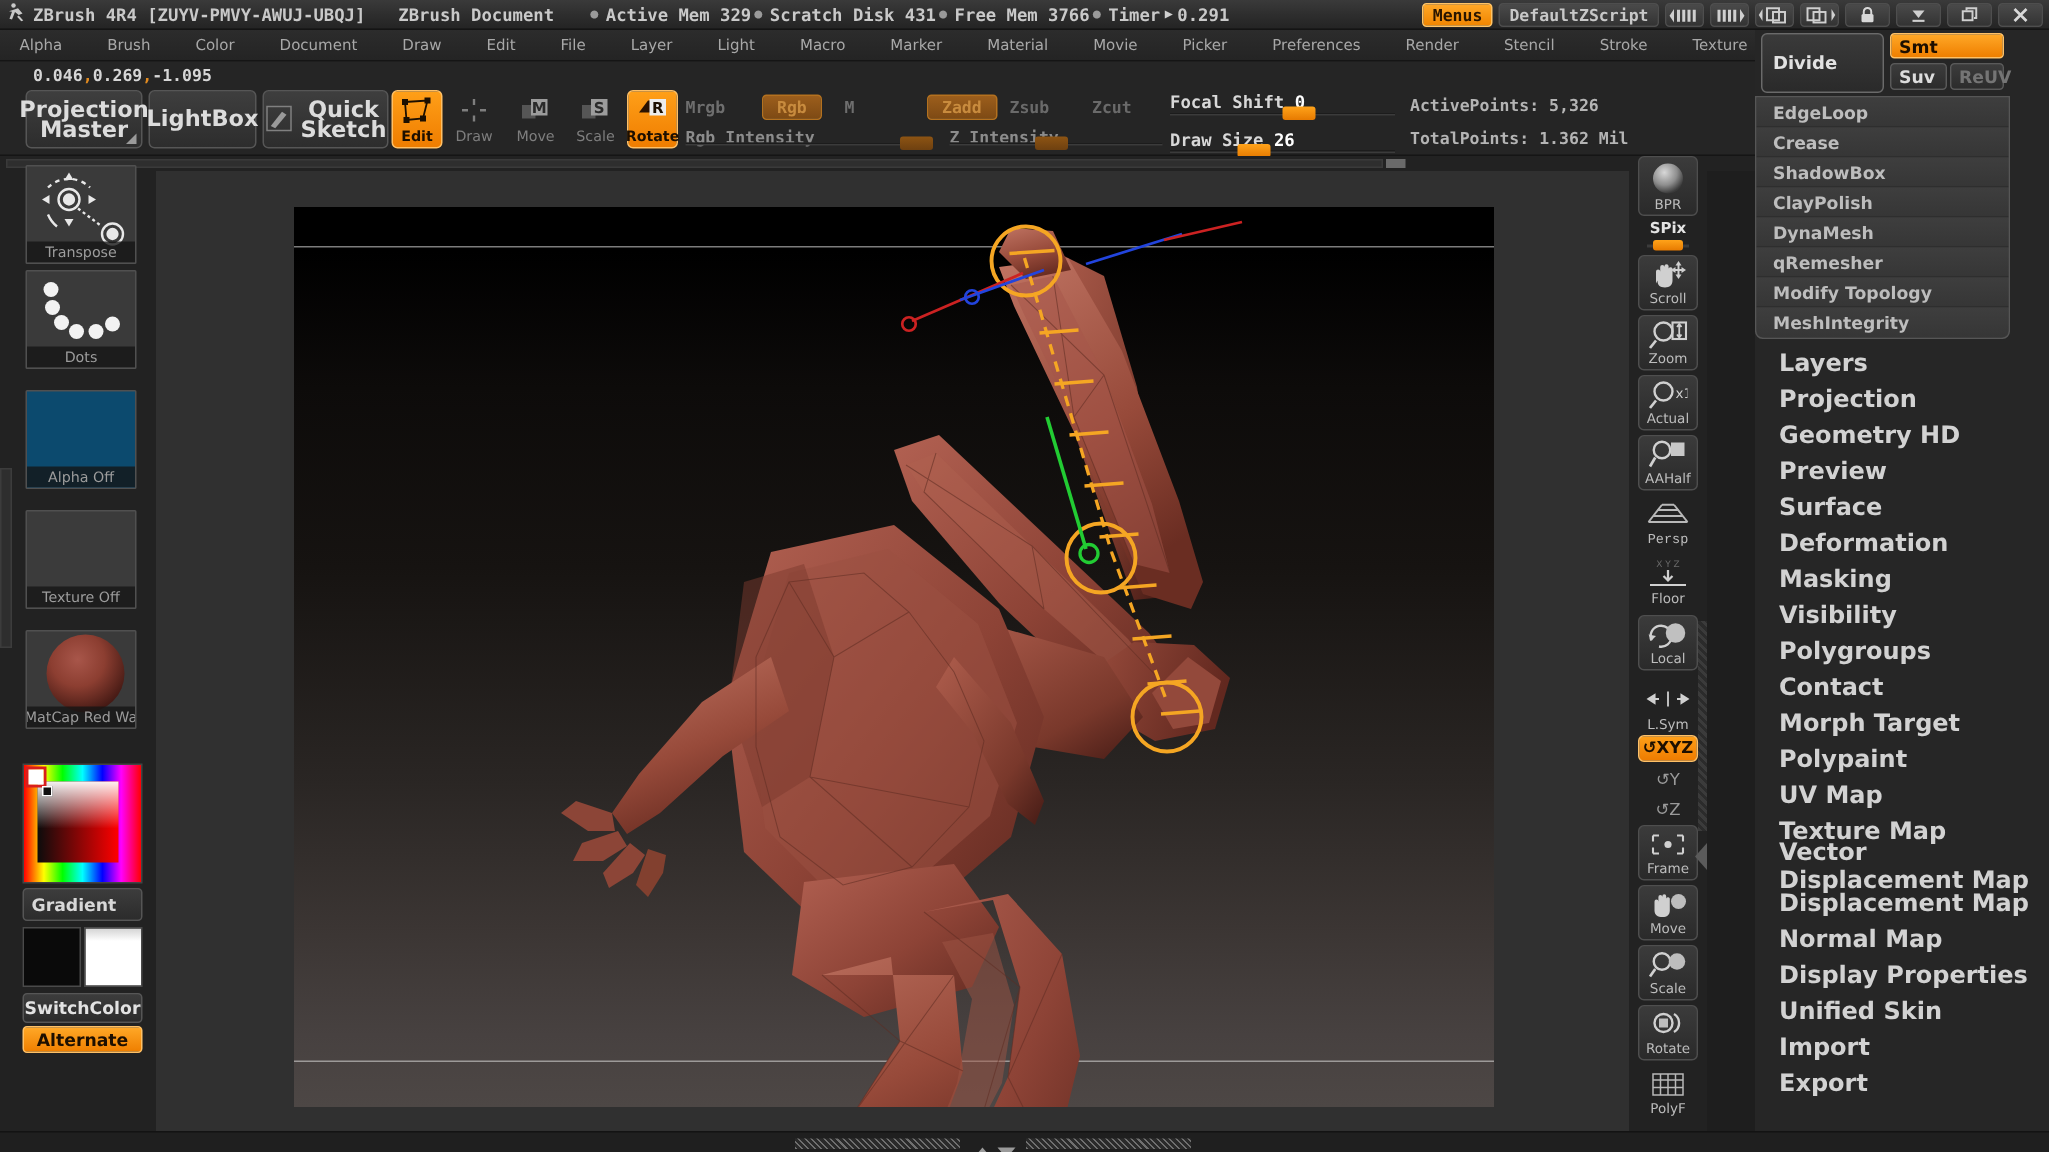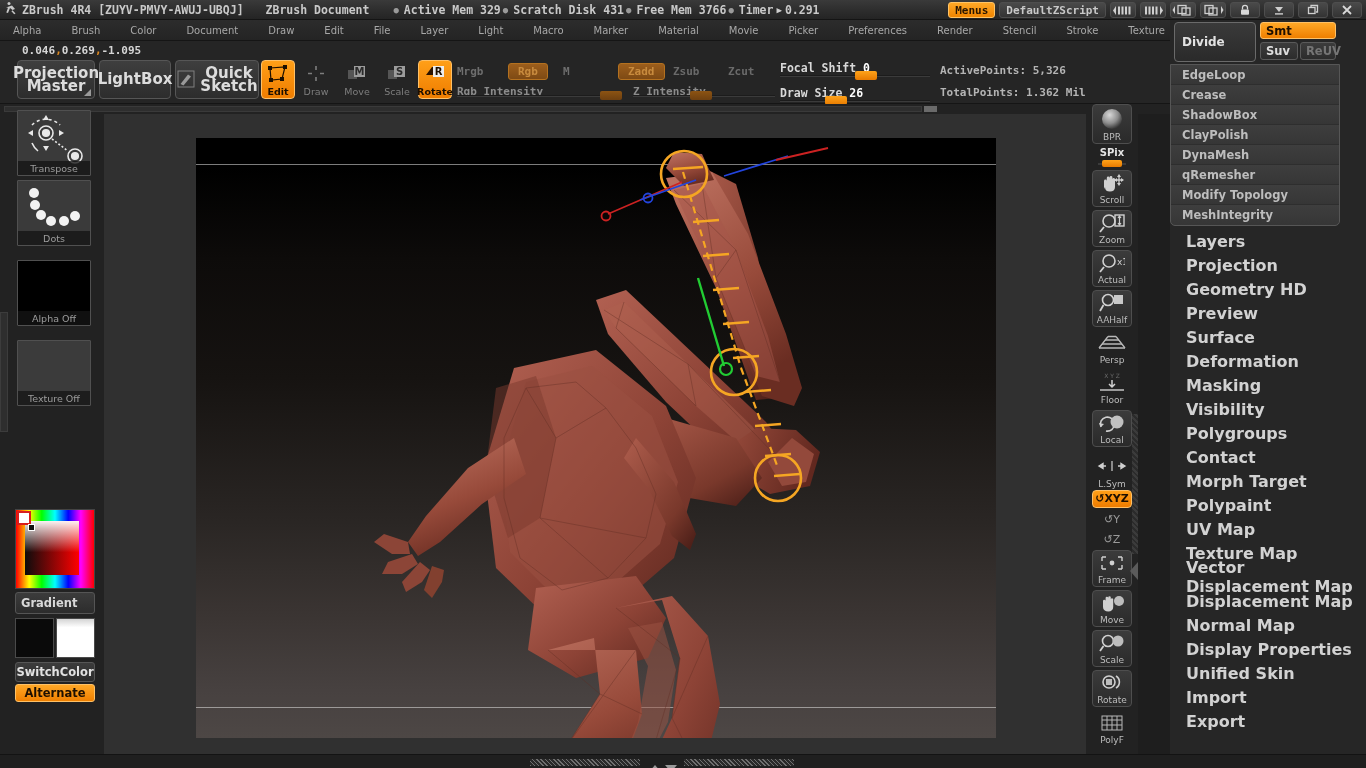--- a/index.html
+++ b/index.html
@@ -142,21 +142,21 @@
     background:#3a3a3a;
   }
   .swatch .cap {
     position:absolute; left:0; bottom:0; width:100%; height:14px;
     background:rgba(20,20,20,.78); color:#9c9c9c; font-size:9.5px;
     display:flex; align-items:center; justify-content:center;
     font-family:"DejaVu Sans",sans-serif; white-space:nowrap;
   }
   #sw-transpose { top:-4px; height:66px; }
   #sw-dots      { top:66px; height:66px; }
-  #sw-alpha     { top:146px; height:66px; background:#000000;}
+  #sw-alpha     { top:146px; height:66px; background:#0c4a6e;}
   #sw-texture   { top:226px; height:66px; background:#3b3b3b;}
   #sw-matcap    { top:306px; height:66px; }
 
   #colorpicker {
     position:absolute; left:15px; top:395px; width:80px; height:80px;
     border:1px solid #444;
   }
   #cp-hue { position:absolute; inset:0; }
   #cp-sv {
     position:absolute; left:9px; top:11px; width:54px; height:54px;
@@ -574,20 +574,33 @@
   </div>
 
   <div class="swatch" id="sw-alpha">
     <div class="cap">Alpha Off</div>
   </div>
 
   <div class="swatch" id="sw-texture">
     <div class="cap">Texture Off</div>
   </div>
 
+  <div class="swatch" id="sw-matcap">
+    <svg width="78" height="66" viewBox="0 0 78 66">
+      <defs>
+          <radialGradient id="mcg" cx="40%" cy="32%" r="72%">
+        <stop offset="0%" stop-color="#a8564a"></stop>
+            <stop offset="48%" stop-color="#8c3e31"></stop>
+        <stop offset="100%" stop-color="#401712"></stop>
+          </radialGradient>
+        </defs>
+      <circle cx="39" cy="28" r="26" fill="url(#mcg)"></circle>
+    </svg>
+    <div class="cap">MatCap Red Wa</div>
+  </div>
 
   <div id="colorpicker">
     <div id="cp-hue" style="
       background:
         linear-gradient(to bottom, rgba(255,255,255,0) 0%, rgba(255,255,255,0) 100%),
         linear-gradient(to right,#ff0000,#ffff00 17%,#00ff00 33%,#00ffff 50%,#0000ff 67%,#ff00ff 83%,#ff0000 100%);
       ">
       <div style="position:absolute;inset:0;background:
         linear-gradient(to bottom, rgba(255,0,0,0) 0%, rgba(255,0,255,0.0) 100%);"></div>
     </div>
@@ -785,21 +798,21 @@
   <div class="navbtn" style="top:186px;">
     <span class="ni">
       <svg width="26" height="20" viewBox="0 0 26 20">
           <circle cx="9" cy="7" r="5.5" fill="none" stroke="#d0d0d0" stroke-width="1.6"></circle>
       <line x1="4.5" y1="12" x2="1" y2="18" stroke="#d0d0d0" stroke-width="1.8"></line>
       <rect x="15" y="2" width="9" height="9" fill="#c8c8c8"></rect>
         </svg>
     </span>
     <span>AAHalf</span>
   </div>
-  <div class="navbtn flat" style="top:226px;">
+  <div class="navbtn flat" style="top:226px;font-family:Liberation Mono, monospace;">
     <span class="ni">
       <svg width="30" height="20" viewBox="0 0 30 20">
           <g stroke="#b8b8b8" stroke-width="1.3" fill="none">
       <path d="M2 15 H28 M5 11 H25 M8 7 H22 M11 3.5 H19"></path>
       <path d="M2 15 L11 3.5 M28 15 L19 3.5"></path>
           </g>
         </svg>
     </span>
     <span>Persp</span>
   </div>

